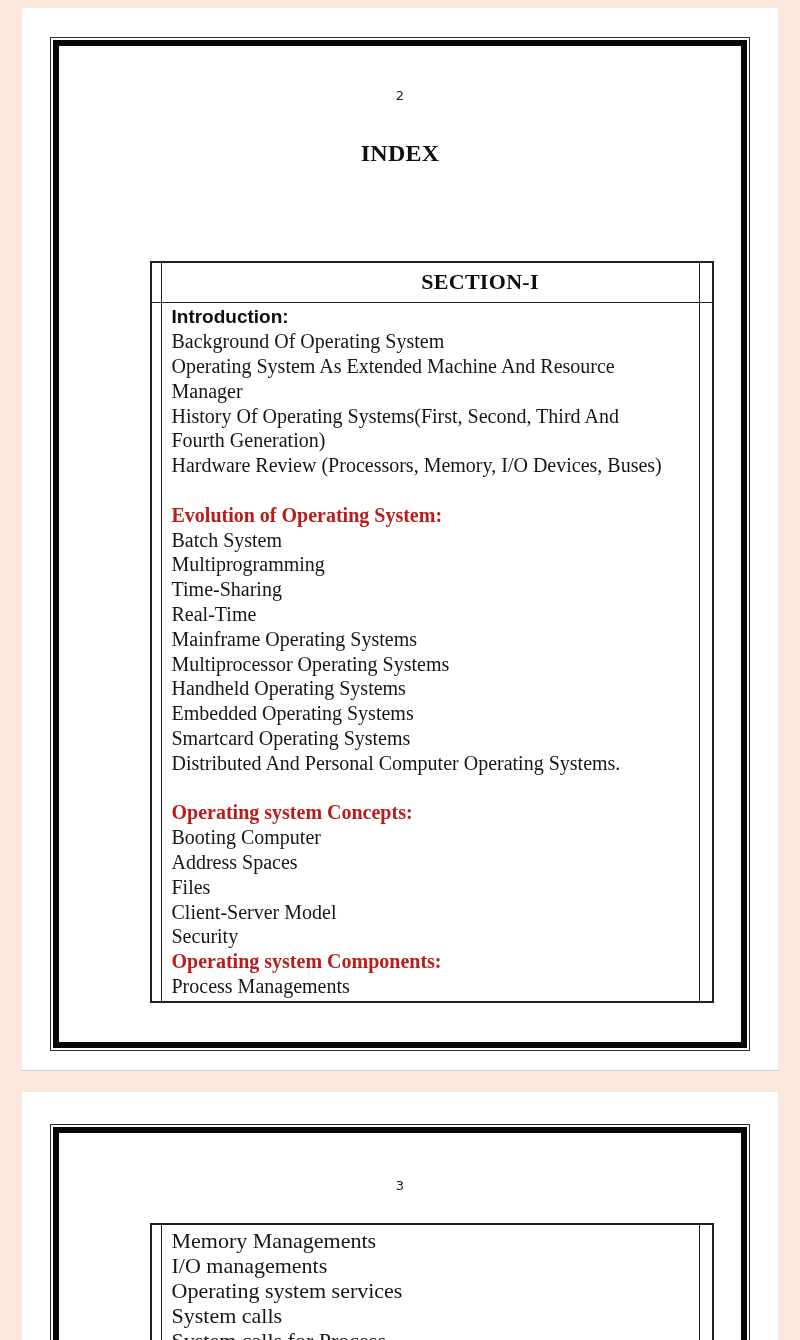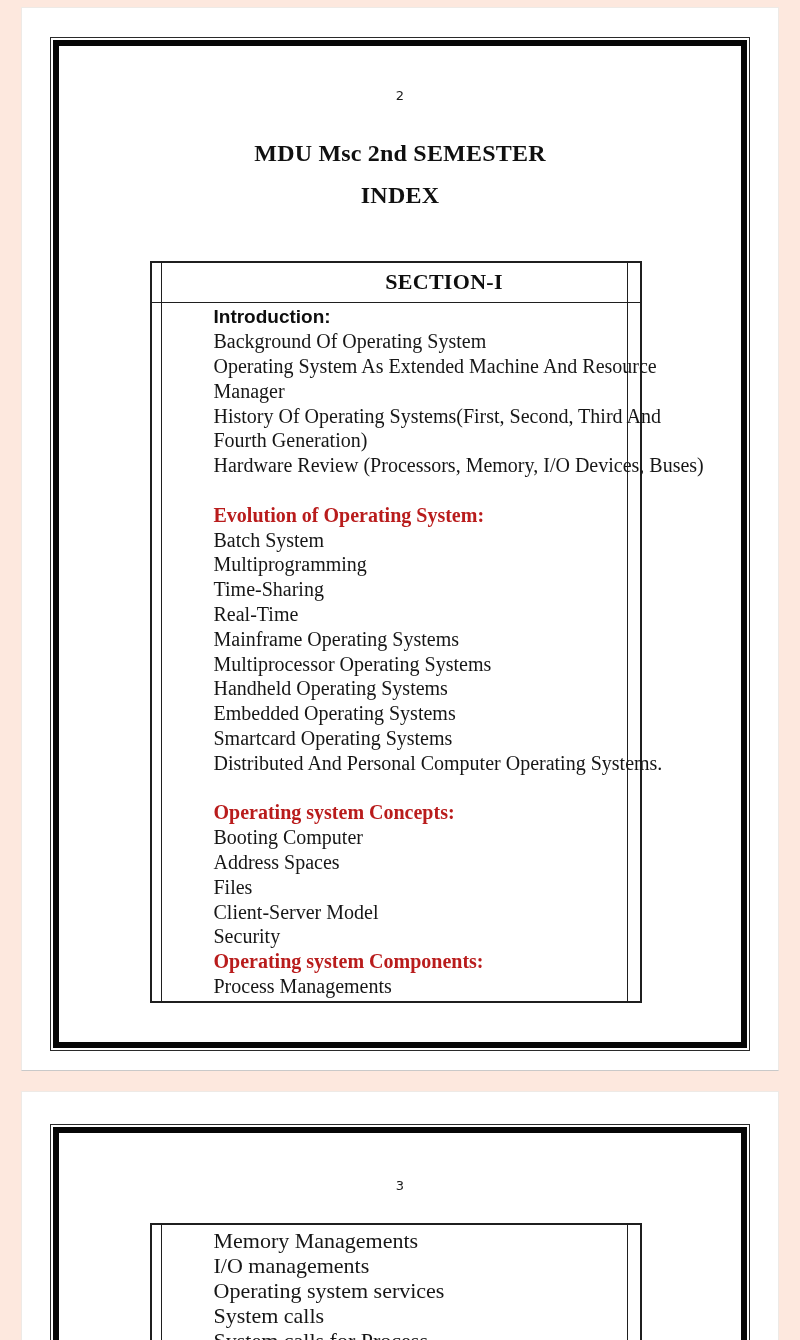--- a/index.html
+++ b/index.html
@@ -30,57 +30,56 @@
     font-size:13px; color:#1a1a1a;
   }
   .page-num-1 { top:42px; }
   .page-num-2 { top:45px; }
   .headings { position:absolute; top:95px; left:0; width:100%; text-align:center; }
   .headings .heading {
     font-size:24px; font-weight:bold; line-height:25px;
     margin-bottom:17px; letter-spacing:0.2px; color:#101010;
   }
   .index-table {
-    position:absolute; left:91px; width:492px;
+    position:absolute; left:91px; width:564px;
     border-collapse:collapse; table-layout:fixed;
     background:#ffffff;
   }
   .table-1 { top:215px; }
   .table-2 { top:90px; height:560px; }
   .index-table td { border:1px solid #1f1f1f; vertical-align:top; }
   .index-table { border:2px solid #1f1f1f; }
   .col-edge-l { width:10px; }
   .col-edge-r { width:14px; }
   .section-header-cell {
     height:40px; text-align:center; vertical-align:middle !important;
     font-size:22px; font-weight:bold; letter-spacing:0.3px;
     padding-left:100px; color:#0e0e0e;
   }
   .lines-cell { padding:2px 4px 2px 10px; }
   .lines-cell-2 { padding:3px 4px 2px 10px; }
-  .line { font-size:20px; line-height:24.8px; white-space:nowrap; color:#161616;margin-left:42px; }
+  .line { font-size:20px; line-height:24.8px; white-space:nowrap; color:#161616; }
   .page-2 .line { font-size:22px; line-height:25px; }
   .line.bold-serif { font-weight:bold; color:#b91c1c; }
   .line.bold-sans {
     font-weight:bold; color:#0e0e0e;
     font-family:"Liberation Sans","DejaVu Sans",sans-serif;
     font-size:19px;
   }
 </style>
 </head>
 <body>
 
 <div class="screen">
 
   <div class="page page-1">
     <div class="frame frame-1">
       <div class="page-num page-num-1">2</div>
 
       <div class="headings">
-          <div class="heading">MDU Msc 2nd SEMESTER</div>
           <div class="heading">INDEX</div>
         </div>
 
       <table class="index-table table-1">
         <colgroup>
             <col class="col-edge-l">
             <col>
             <col class="col-edge-r">
           </colgroup>
         <tbody>

